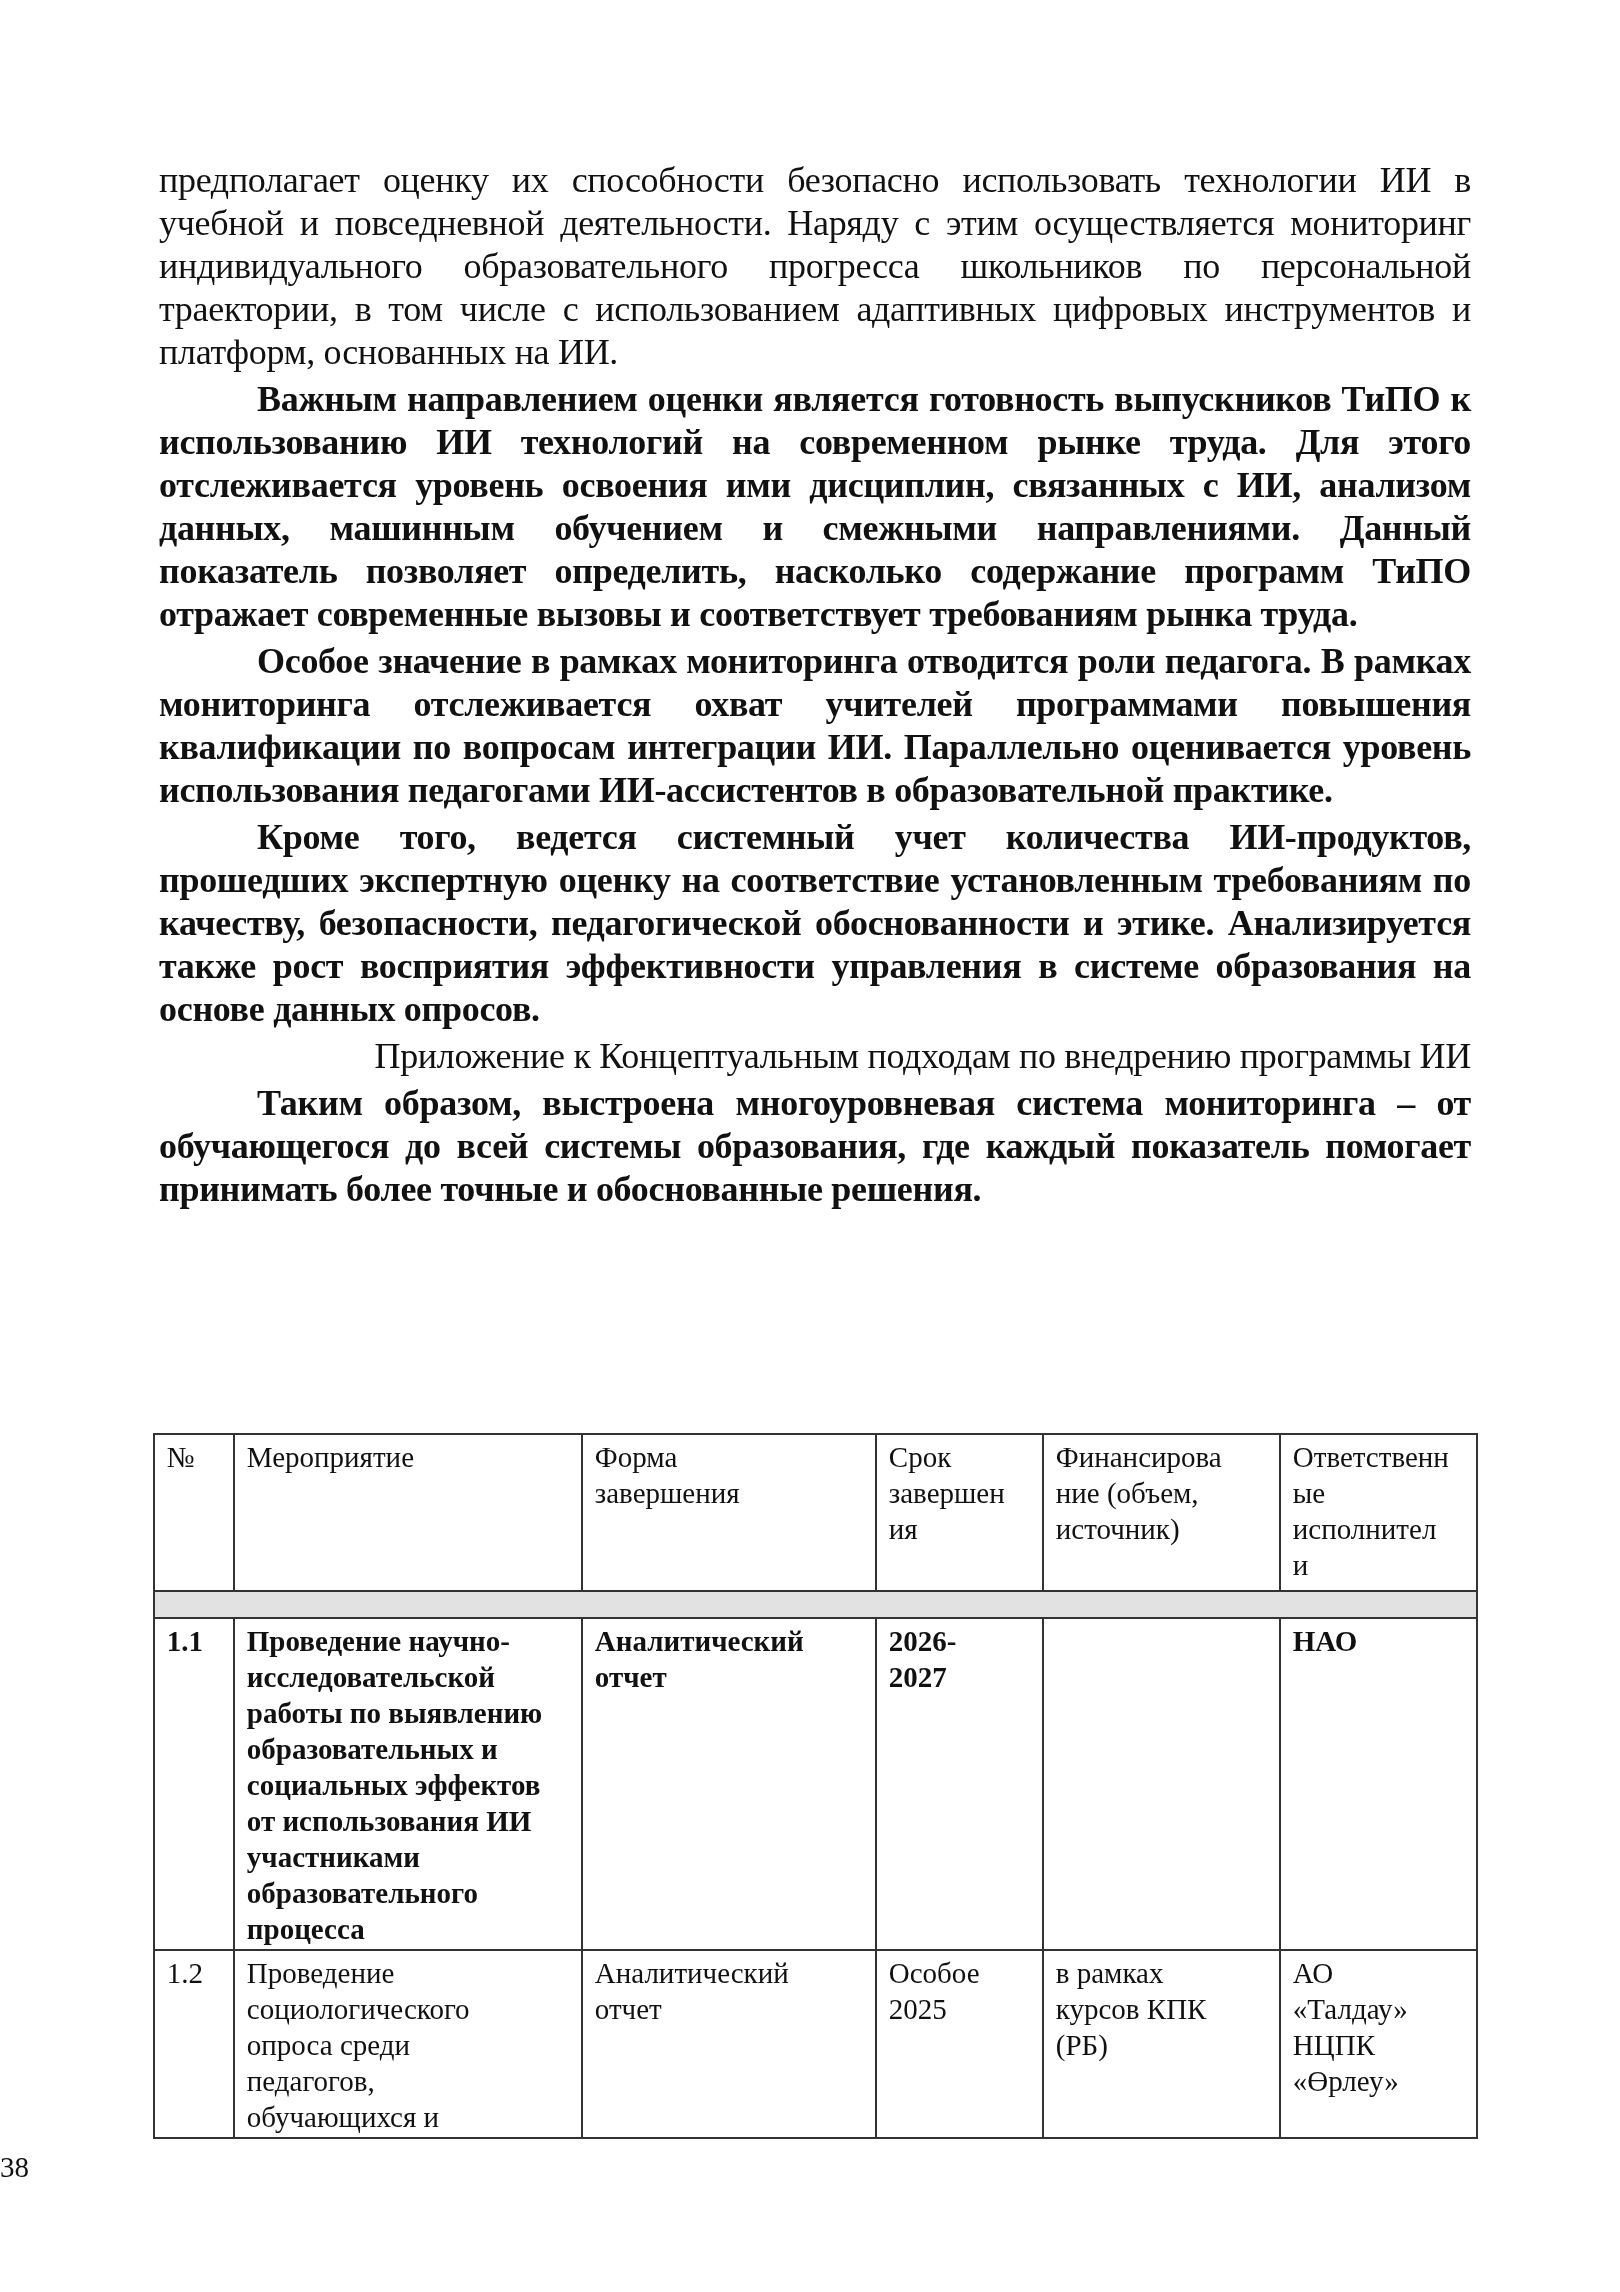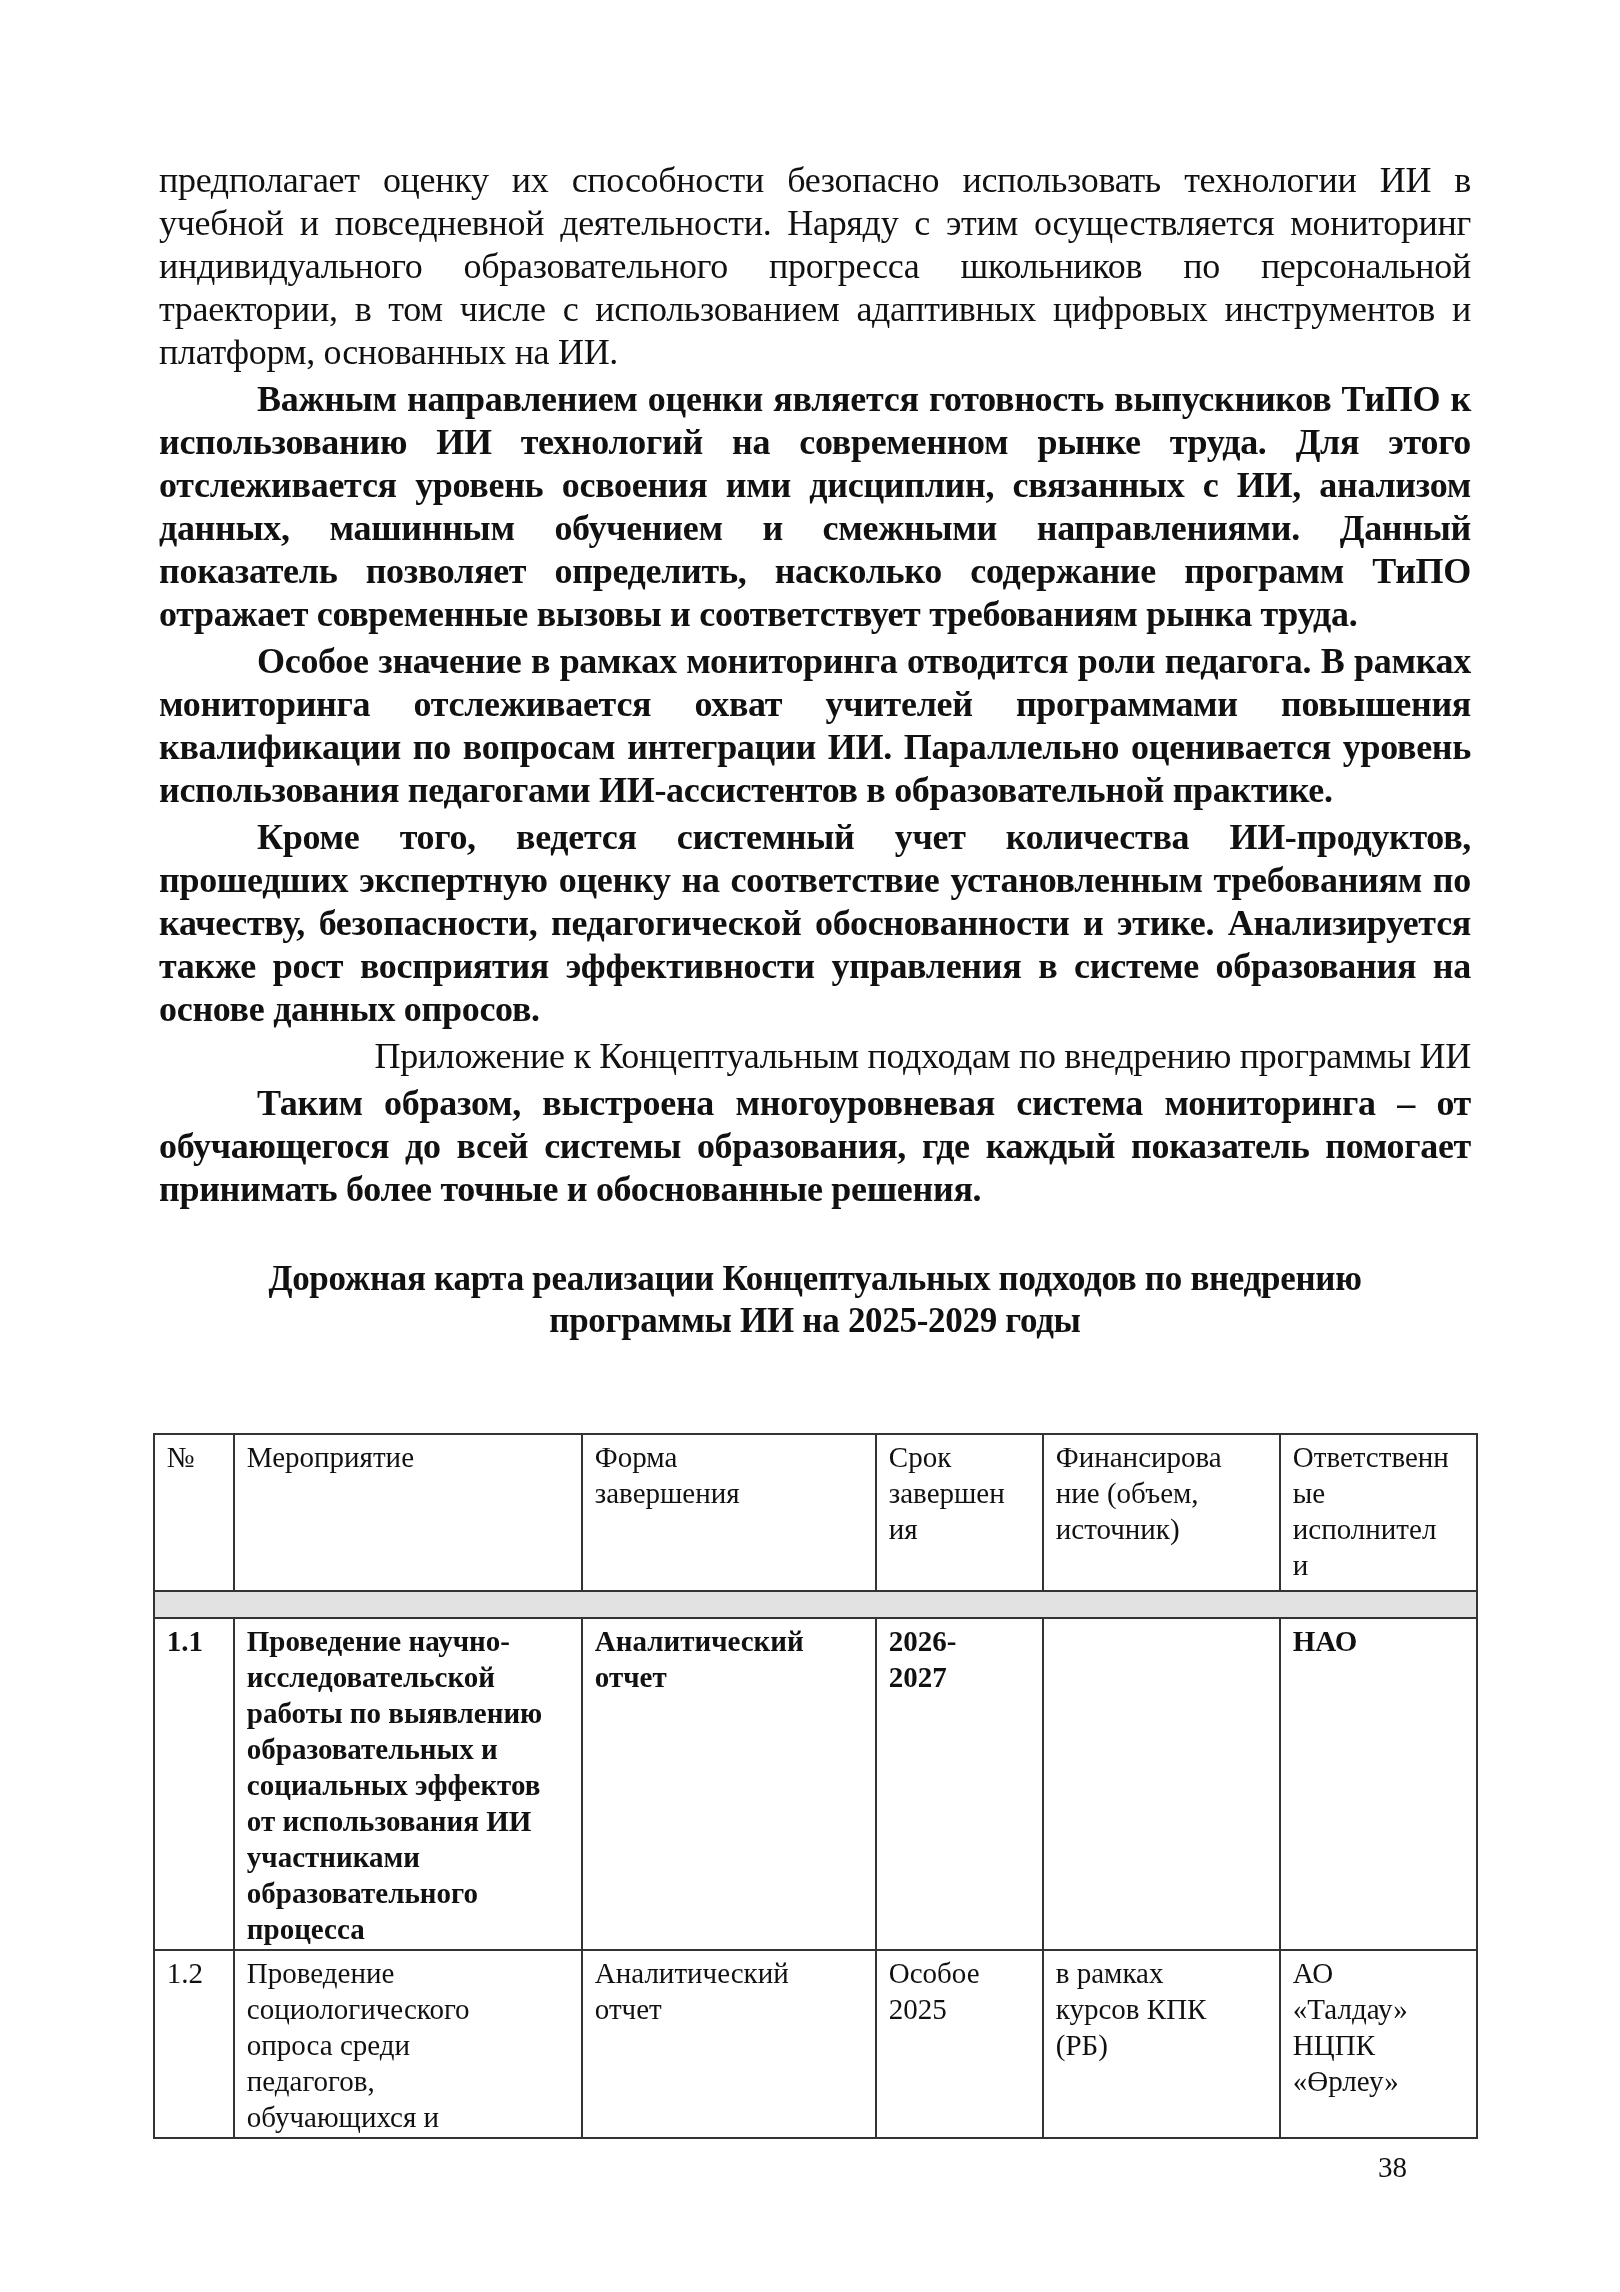--- a/index.html
+++ b/index.html
@@ -29,37 +29,33 @@
       font-weight: normal; padding: 3.9px 9.8px 2px 11.8px; overflow: hidden;
       word-wrap: break-word;
     }
     table.roadmap th { height: 149px; }
     tr.section-row td { background: #e2e2e2; height: 25.5px; padding: 0; }
     tr.r11 td { height: 320px; font-weight: bold; }
     tr.r12 td { height: 173px; border-radius: 14px; }
     .line { display: block; }
     .page-number {
       position: absolute; top: 2151px; left: 0; width: 1407px;
-      text-align: right; font-size: 29px;
+      text-align: left; font-size: 29px;
     }
   </style>
 </head>
 <body>
 
 <div class="page">
   <p class="para">предполагает оценку их способности безопасно использовать технологии ИИ в учебной и повседневной деятельности. Наряду с этим осуществляется мониторинг индивидуального образовательного прогресса школьников по персональной траектории, в том числе с использованием адаптивных цифровых инструментов и платформ, основанных на ИИ.</p>
   <p class="para indent">Важным направлением оценки является готовность выпускников ТиПО к использованию ИИ технологий на современном рынке труда. Для этого отслеживается уровень освоения ими дисциплин, связанных с ИИ, анализом данных, машинным обучением и смежными направлениями. Данный показатель позволяет определить, насколько содержание программ ТиПО отражает современные вызовы и соответствует требованиям рынка труда.</p>
   <p class="para indent">Особое значение в рамках мониторинга отводится роли педагога. В рамках мониторинга отслеживается охват учителей программами повышения квалификации по вопросам интеграции ИИ. Параллельно оценивается уровень использования педагогами ИИ-ассистентов в образовательной практике.</p>
   <p class="para indent">Кроме того, ведется системный учет количества ИИ-продуктов, прошедших экспертную оценку на соответствие установленным требованиям по качеству, безопасности, педагогической обоснованности и этике. Анализируется также рост восприятия эффективности управления в системе образования на основе данных опросов.</p>
   <p class="para right">Приложение к Концептуальным подходам по внедрению программы ИИ</p>
   <p class="para indent">Таким образом, выстроена многоуровневая система мониторинга – от обучающегося до всей системы образования, где каждый показатель помогает принимать более точные и обоснованные решения.</p>
-  <div class="title">
-    <span class="line">Дорожная карта реализации Концептуальных подходов по внедрению</span>
-    <span class="line">программы ИИ на 2025-2029 годы</span>
-  </div>
 </div>
 
 <table class="roadmap">
   <colgroup>
     <col style="width:80px">
     <col style="width:348px">
     <col style="width:294px">
     <col style="width:167px">
     <col style="width:237px">
     <col style="width:197px">

